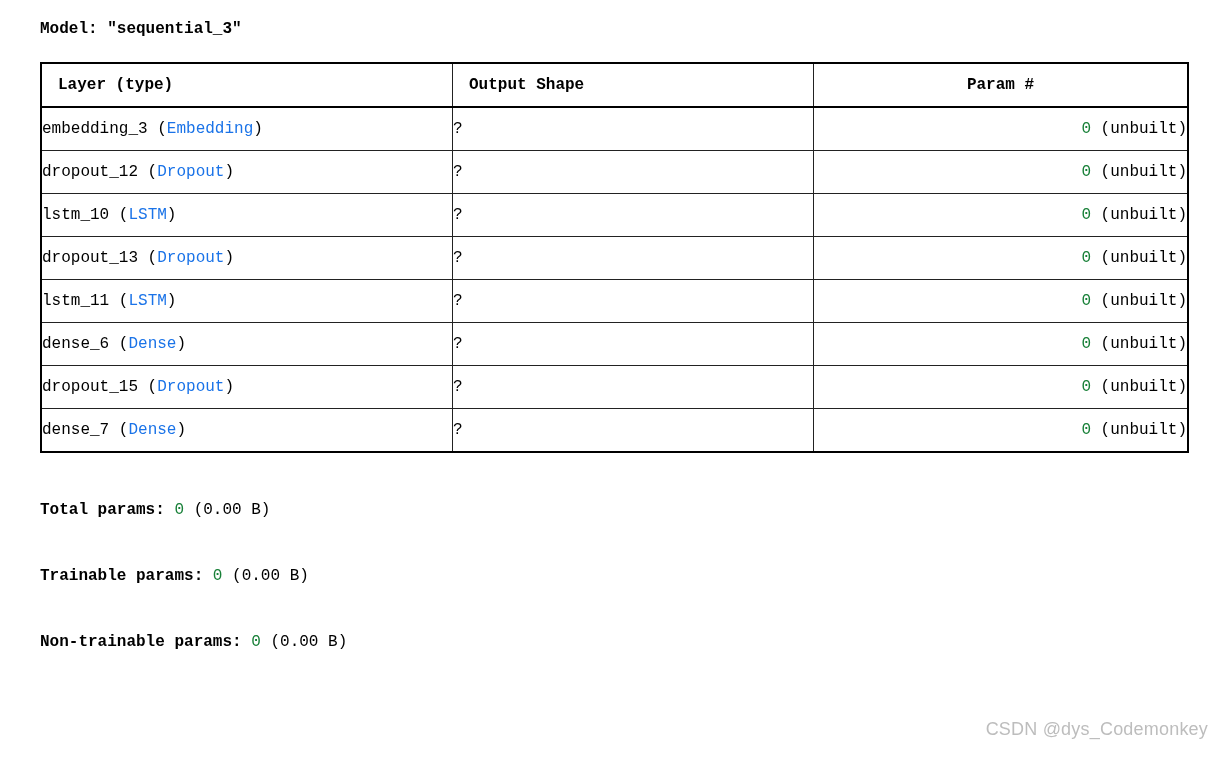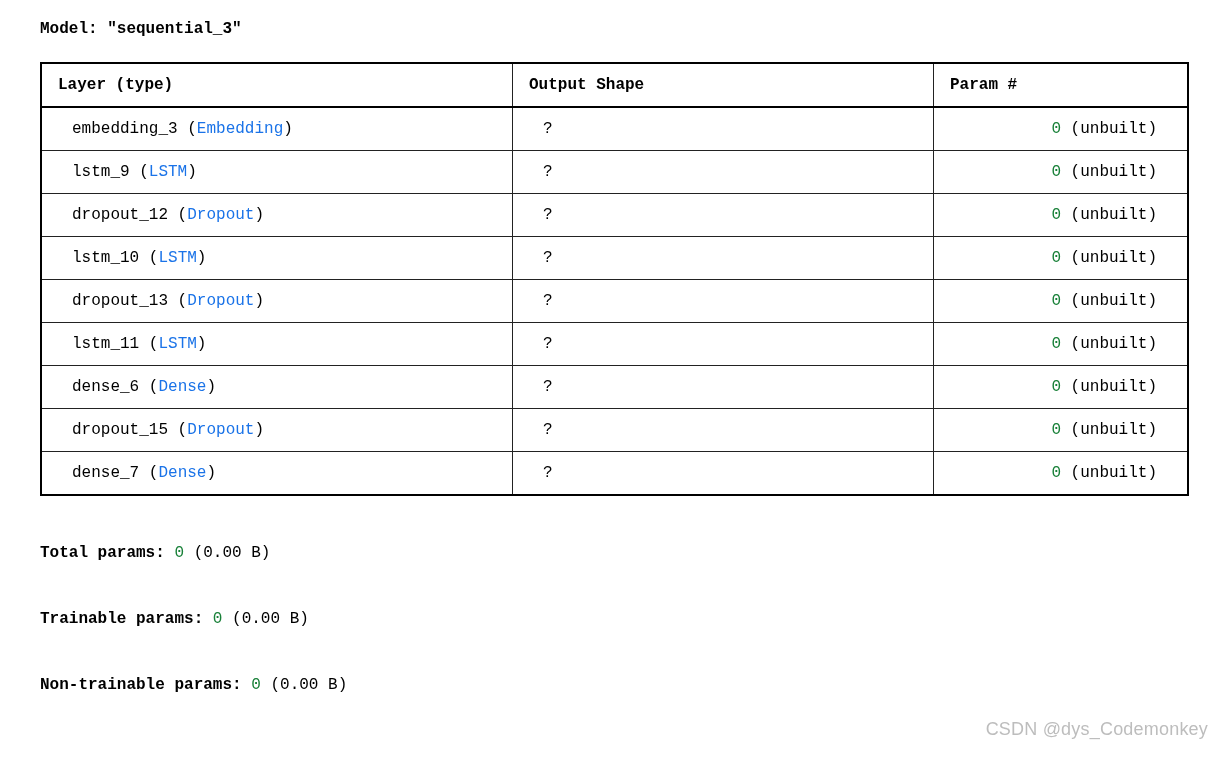--- a/index.html
+++ b/index.html
@@ -22,23 +22,23 @@
     thead th {
       text-align: left;
       font-weight: bold;
       padding: 12px 16px;
       border-bottom: 2px solid #000;
       border-top: 2px solid #000;
       border-left: 1px solid #222;
       border-right: 1px solid #222;
     }
     thead th:first-child { border-left: 2px solid #000; }
-    thead th:last-child { border-right: 2px solid #000; text-align: left; }
+    thead th:last-child { border-right: 2px solid #000; text-align: center; }
     tbody td {
-      padding: 12px 30px;
+      padding: 12px 0;
       border: 1px solid #222;
       vertical-align: middle;
     }
     tbody td:first-child { border-left: 2px solid #000; }
     tbody td:last-child { border-right: 2px solid #000; text-align: right; }
     tbody tr:last-child td { border-bottom: 2px solid #000; }
     .layer-type { color: #1a73e8; }
     .param-zero { color: #188038; }
     .rows-container tr td:first-child { width: 410px; }
     .rows-container tr td:nth-child(2) { width: 360px; }
@@ -69,25 +69,20 @@
   <thead>
     <tr>
       <th>Layer (type)</th>
       <th>Output Shape</th>
       <th>Param #</th>
     </tr>
   </thead>
   <tbody class="rows-container" id="rows-body">
   <tr>
         <td><span>embedding_3 (</span><span class="layer-type">Embedding</span><span>)</span></td>
-        <td>?</td>
-        <td><span class="param-zero">0</span><span> (unbuilt)</span></td>
-      </tr>
-      <tr>
-        <td><span>lstm_9 (</span><span class="layer-type">LSTM</span><span>)</span></td>
         <td>?</td>
         <td><span class="param-zero">0</span><span> (unbuilt)</span></td>
       </tr>
       <tr>
         <td><span>dropout_12 (</span><span class="layer-type">Dropout</span><span>)</span></td>
         <td>?</td>
         <td><span class="param-zero">0</span><span> (unbuilt)</span></td>
       </tr>
       <tr>
         <td><span>lstm_10 (</span><span class="layer-type">LSTM</span><span>)</span></td>

